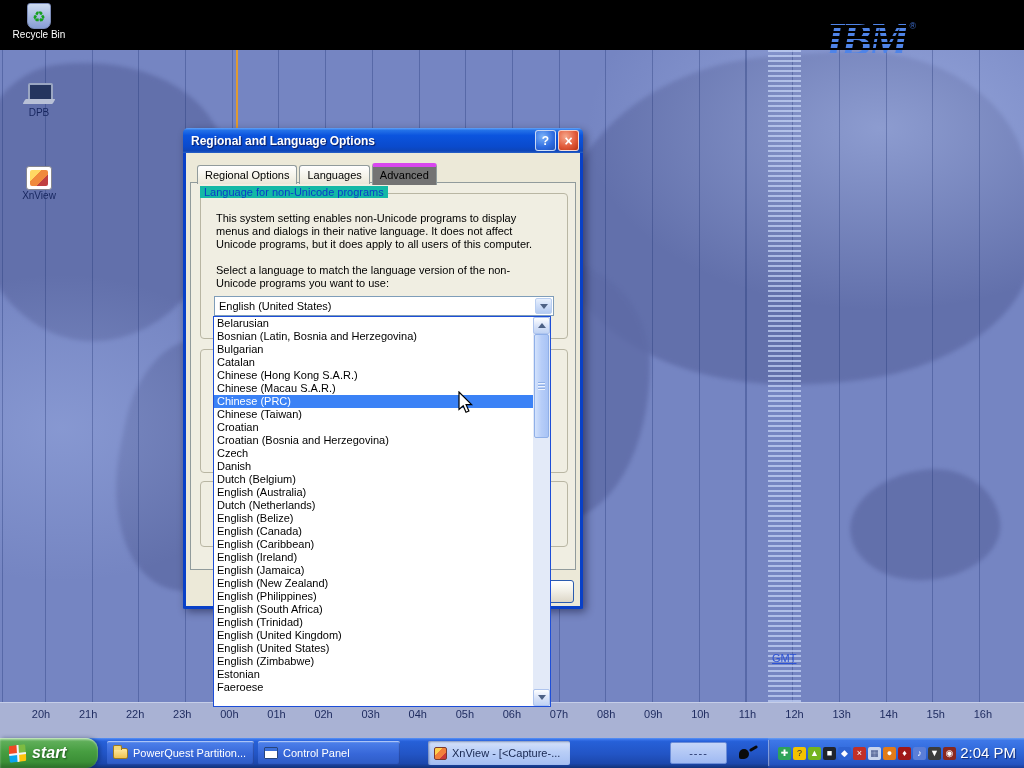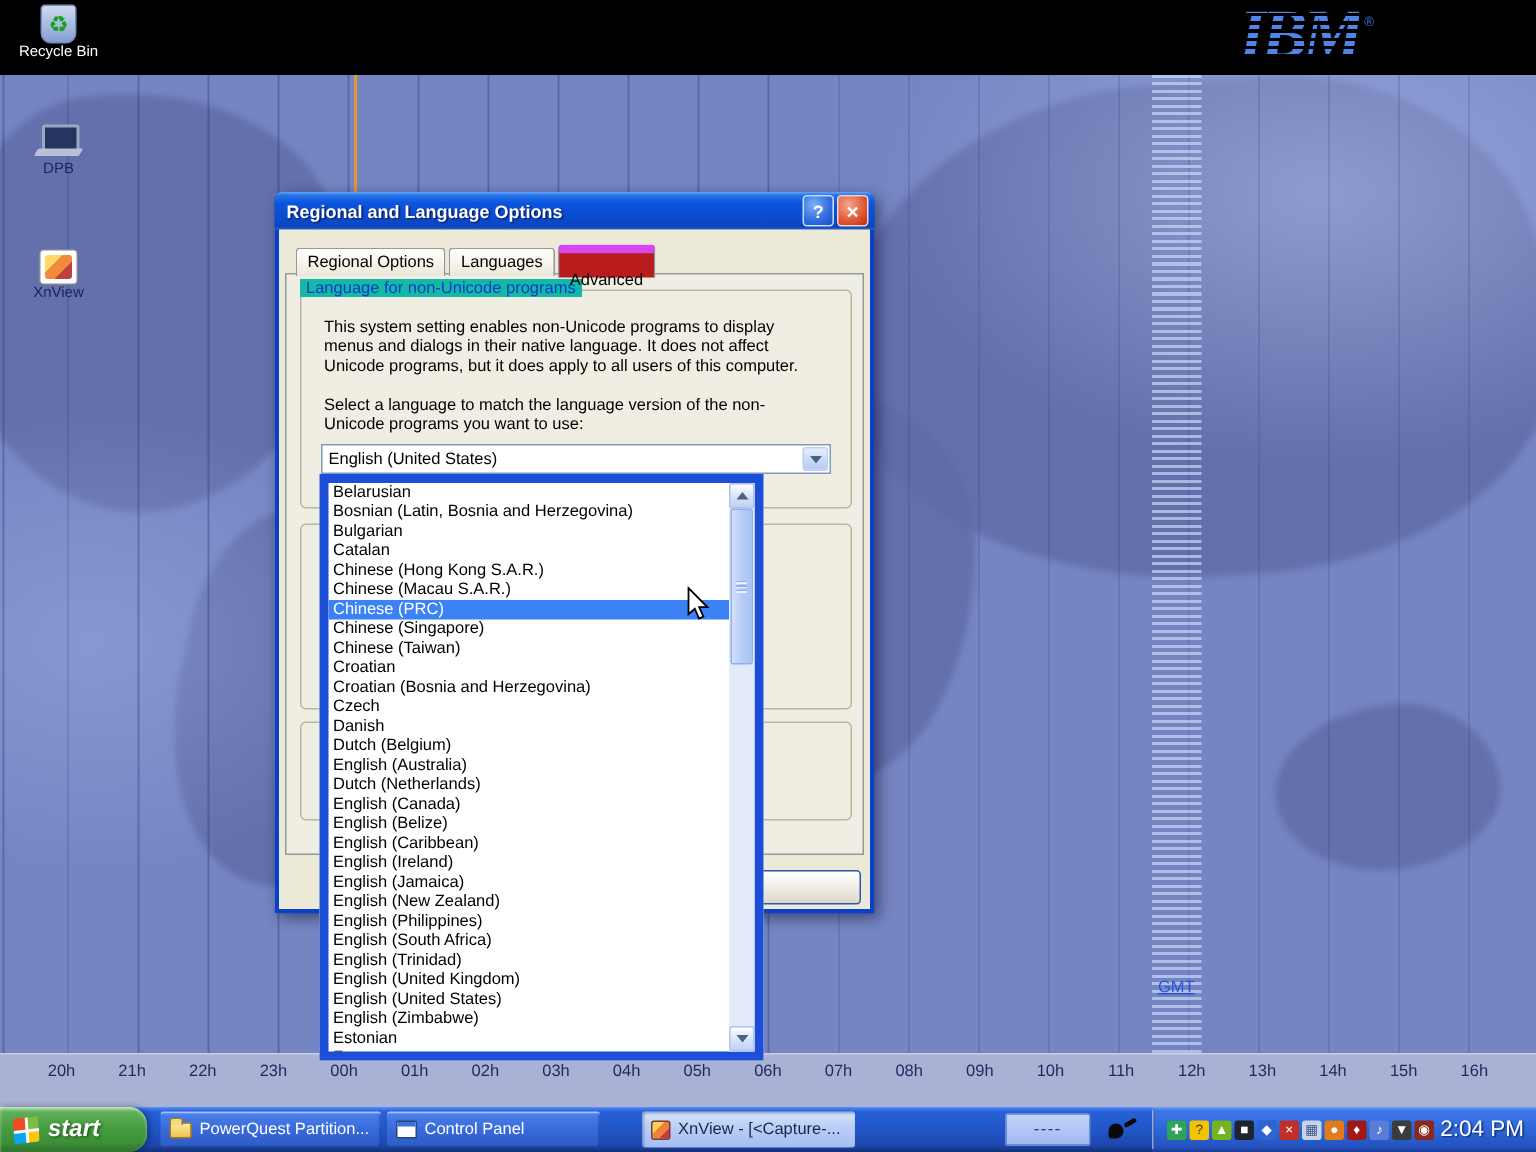--- a/index.html
+++ b/index.html
@@ -31,61 +31,61 @@
   .dicon{position:absolute;width:58px;display:flex;flex-direction:column;align-items:center;cursor:default}
   .dlabel{margin-top:0;font-size:10px;text-align:center;line-height:11px}
   .lab-white{color:#fff}.lab-dark{color:#16255E}
   .rb-icon{width:24px;height:26px;background:linear-gradient(180deg,rgba(215,230,252,.95),rgba(150,175,235,.9));border:1px solid #7C8CB8;border-radius:3px 3px 7px 7px;display:flex;align-items:center;justify-content:center}
   .rb-glyph{color:#15A01E;font-size:15px;line-height:1}
   .laptop-icon{width:30px;height:24px;position:relative}
   .laptop-icon::before{content:"";position:absolute;left:4px;top:0;width:21px;height:15px;background:#25355F;border:2px solid #9AA6C2;border-radius:2px}
   .laptop-icon::after{content:"";position:absolute;left:0;bottom:3px;width:30px;height:5px;background:#B8C0D6;border-radius:1px;transform:skewX(-30deg)}
   .xn-icon{width:26px;height:24px;background:#fff;border:1px solid #85868F;border-radius:3px;position:relative}
   .xn-icon::before{content:"";position:absolute;inset:3px;background:linear-gradient(135deg,#FFD963 0 35%,#F08A3C 35% 65%,#C04040 65%);border-radius:2px}
-  .ibm-wrap{position:absolute;left:826px;top:0;height:56px;display:flex;}
+  .ibm-wrap{position:absolute;left:826px;top:12px;height:56px;display:flex;align-items:center}
   .ibm{font-family:"Liberation Serif",serif;font-weight:bold;font-style:italic;font-size:46px;line-height:1;letter-spacing:-3px;
        background:repeating-linear-gradient(180deg,#4F84E8 0 3px, rgba(0,0,0,0) 3px 5.5px);
        -webkit-background-clip:text;background-clip:text;color:transparent}
   .ibm-reg{color:#3F6FD0;font-size:9px;margin-left:3px;align-self:flex-start;margin-top:9px}
 
   
   #dialog{position:absolute;left:183px;top:128px;width:400px;height:481px;background:#ECE9D8;
           border-left:3px solid #0840C8;border-right:3px solid #0840C8;border-bottom:3px solid #0840C8;
           border-radius:7px 7px 2px 2px;box-shadow:3px 3px 9px rgba(0,0,30,.45);z-index:40}
   .titlebar{height:25px;border-radius:5px 5px 0 0;margin:0 -3px;
             background:linear-gradient(180deg,#64A4F8 0%,#2472E8 9%,#0B54DE 30%,#0A4ACC 75%,#0D45B8 92%,#2B63C8 100%);
             display:flex;align-items:center;padding:0 4px 0 8px}
   .title{color:#fff;font-weight:bold;font-size:12px;text-shadow:1px 1px 1px rgba(10,20,80,.9);flex:1;white-space:nowrap}
   .tbtns{display:flex;gap:2px}
   .tbtn{width:21px;height:21px;border-radius:3px;border:1px solid rgba(255,255,255,.75);font-size:12px;font-weight:bold;color:#fff;display:flex;align-items:center;justify-content:center;cursor:default}
   .tbtn.help{background:radial-gradient(circle at 35% 30%,#7CB3F8,#2E6BE0 60%,#1E50B8)}
   .tbtn.close{background:radial-gradient(circle at 35% 30%,#F6A88C,#E25C3C 55%,#B83010);font-size:14px}
   .tabs{position:absolute;left:11px;top:35px;display:flex;align-items:flex-end;z-index:3}
   .tab{height:19px;padding:3px 7px 0;font-size:11px;background:linear-gradient(180deg,#FFFFFF,#F4F2E8 60%,#EAE6D8);
        border:1px solid #919B9C;border-bottom:none;border-radius:3px 3px 0 0;margin-right:2px;color:#000}
-  .tab.active{height:22px;background:#b91c1c;border-top:6px solid #d946ef;padding-top:12px;position:relative;margin-bottom:-1px}
+  .tab.active{height:22px;background:#737373;border-top:4px solid #d946ef;padding-top:2px;position:relative;margin-bottom:-1px}
   .panel{position:absolute;left:4px;right:4px;top:54px;height:388px;background:#F0EEE2;border:1px solid #919B9C}
   .gb{position:absolute;border:1px solid #B9B6A3;border-radius:4px}
   .gb1{left:9px;top:10px;width:368px;height:146px}
   .gb2{left:9px;top:166px;width:368px;height:124px}
   .gb3{left:9px;top:298px;width:368px;height:66px}
   .gb-title{position:absolute;left:9px;top:3px;background:#14b8a6;padding:0 4px;font-size:11px;color:#0A3CC8;white-space:nowrap}
   .ppara{position:absolute;left:25px;width:334px;font-size:11px;line-height:13px;color:#000}
   .p1{top:29px}.p2{top:81px}
   .combo{position:absolute;left:23px;top:113px;width:340px;height:20px;background:#fff;border:1px solid #7F9DB9;display:flex;align-items:center}
   .combo-val{flex:1;font-size:11px;padding-left:4px;white-space:nowrap;overflow:hidden}
   .combo-btn{width:17px;height:16px;margin-right:1px;border:1px solid #B9CEF0;border-radius:2px;
              background:linear-gradient(180deg,#E8F0FD,#CCDCF8 50%,#B4CBF2);display:flex;align-items:center;justify-content:center}
   .arr-dn{width:0;height:0;border-left:4px solid transparent;border-right:4px solid transparent;border-top:5px solid #4D6185}
   .arr-up{width:0;height:0;border-left:4px solid transparent;border-right:4px solid transparent;border-bottom:5px solid #4D6185}
   .pbtn{position:absolute;left:313px;top:452px;width:75px;height:23px;border:1px solid #2A5BAF;border-radius:3px;
         background:linear-gradient(180deg,#FFFFFF,#F2F0E8 45%,#DDD7C8)}
 
   
-  #dropdown{position:absolute;left:213px;top:316px;width:296px;height:391px;background:#fff;border:6px solid #1d4ed8;z-index:60}
+  #dropdown{position:absolute;left:213px;top:316px;width:338px;height:391px;background:#fff;border:1px solid #1d4ed8;z-index:60}
   #dd-items{position:absolute;left:0;top:0;right:17px;bottom:0;overflow:hidden}
   .dd-item{height:13px;line-height:13px;font-size:11px;padding-left:3px;white-space:nowrap;color:#000}
   .dd-item.sel{background:#3b82f6;color:#fff}
   .sb{position:absolute;top:0;right:0;bottom:0;width:17px;background:#E3EAF8}
   .sb-btn{position:absolute;left:0;width:17px;height:17px;border:1px solid #AEC4EE;border-radius:2px;
           background:linear-gradient(180deg,#FDFEFF,#D7E2F8 55%,#C0D3F4);display:flex;align-items:center;justify-content:center}
   .sb-up{top:0}.sb-dn{bottom:0}
   .sb-thumb{position:absolute;left:1px;top:17px;width:15px;height:104px;border:1px solid #90B0E8;border-radius:2px;
             background:linear-gradient(90deg,#D3E2FC,#B6CDF8 50%,#A8C3F5)}
   .sb-thumb::after{content:"";position:absolute;left:3px;right:3px;top:47px;height:9px;
@@ -227,31 +227,30 @@
 
   <div id="dropdown">
     <div id="dd-items">
         <div class="dd-item">Belarusian</div>
         <div class="dd-item">Bosnian (Latin, Bosnia and Herzegovina)</div>
         <div class="dd-item">Bulgarian</div>
         <div class="dd-item">Catalan</div>
         <div class="dd-item">Chinese (Hong Kong S.A.R.)</div>
         <div class="dd-item">Chinese (Macau S.A.R.)</div>
         <div class="dd-item sel">Chinese (PRC)</div>
-        <div class="dd-item">Chinese (Singapore)</div>
         <div class="dd-item">Chinese (Taiwan)</div>
         <div class="dd-item">Croatian</div>
         <div class="dd-item">Croatian (Bosnia and Herzegovina)</div>
         <div class="dd-item">Czech</div>
         <div class="dd-item">Danish</div>
         <div class="dd-item">Dutch (Belgium)</div>
         <div class="dd-item">English (Australia)</div>
         <div class="dd-item">Dutch (Netherlands)</div>
+        <div class="dd-item">English (Belize)</div>
         <div class="dd-item">English (Canada)</div>
-        <div class="dd-item">English (Belize)</div>
         <div class="dd-item">English (Caribbean)</div>
         <div class="dd-item">English (Ireland)</div>
         <div class="dd-item">English (Jamaica)</div>
         <div class="dd-item">English (New Zealand)</div>
         <div class="dd-item">English (Philippines)</div>
         <div class="dd-item">English (South Africa)</div>
         <div class="dd-item">English (Trinidad)</div>
         <div class="dd-item">English (United Kingdom)</div>
         <div class="dd-item">English (United States)</div>
         <div class="dd-item">English (Zimbabwe)</div>

